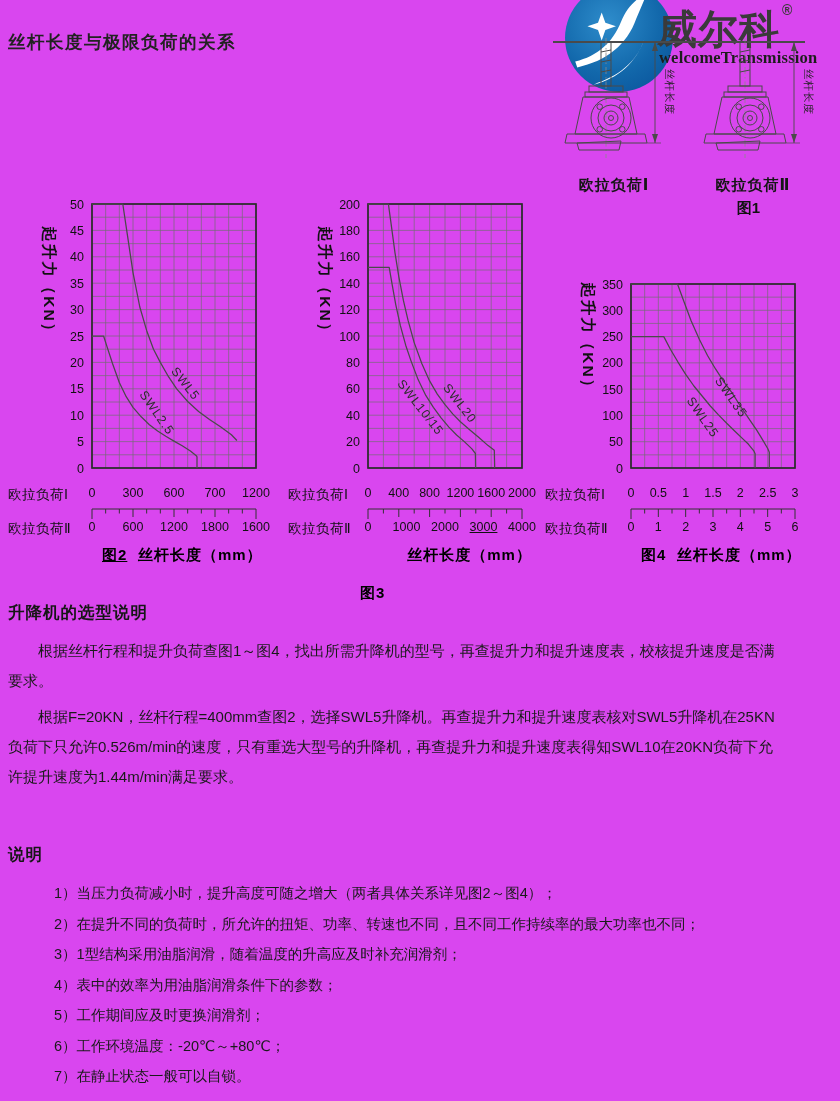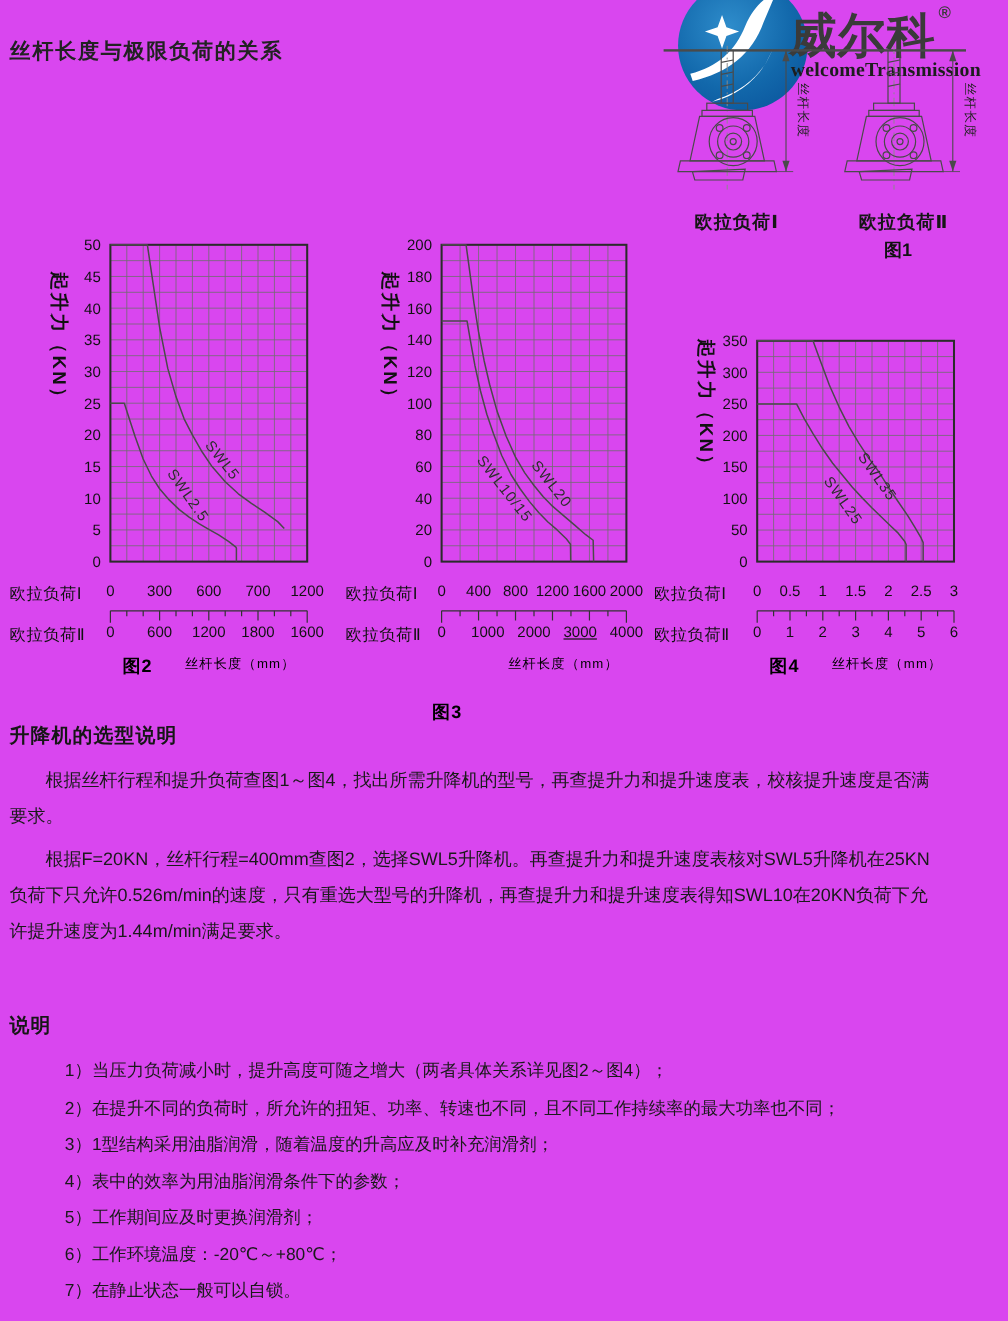--- a/index.html
+++ b/index.html
@@ -23,21 +23,21 @@
   .fig1-cap{position:absolute;left:640px;top:199px;width:120px;text-align:right;font-size:15px;font-weight:bold;color:#111}
 
   
   .chart-block{position:absolute}
   .chart-block svg{position:absolute;left:0;top:0}
   .ax-row{position:absolute;left:0;height:18px;width:100%;white-space:nowrap}
   .ax-name{position:absolute;left:0;top:0;font-size:13.5px;color:#111;letter-spacing:.5px}
   .ax-val{position:absolute;top:0;transform:translateX(-50%);font-size:12.5px;color:#111}
   .ruler{position:absolute}
   .cap-fig{position:absolute;font-size:15px;font-weight:600;color:#000;letter-spacing:1px}
-  .cap-xlabel{position:absolute;transform:translateX(-50%);font-size:11px;font-weight:400;color:#000;letter-spacing:1px;white-space:nowrap}
+  .cap-xlabel{position:absolute;transform:translateX(-50%);font-size:15px;font-weight:700;color:#000;letter-spacing:1px;white-space:nowrap}
 
   
   .sel{position:absolute;left:8px;top:602px;width:826px}
   .notes{position:absolute;left:8px;top:844px;width:826px}
   .sel h2,.notes h2{margin:0 0 12px 0;font-size:16.5px;font-weight:bold;letter-spacing:1px;color:#161616}
   .sel p{margin:0 0 6px 0;font-size:15px;line-height:30px;color:#1a1a1a}
   .ind{text-indent:2em}
   .pre{white-space:pre-wrap}
   .notes ul{margin:18px 0 0 0;padding:0 0 0 46px;list-style:none}
   .notes li{font-size:14.5px;line-height:18px;margin-bottom:12.5px;color:#1a1a1a}
@@ -208,21 +208,21 @@
           <line x1="56.666666666666664" y1="1" x2="56.666666666666664" y2="5.5" stroke="#333" stroke-width="1"></line>
           <line x1="70.33333333333334" y1="1" x2="70.33333333333334" y2="5.5" stroke="#333" stroke-width="1"></line>
           <line x1="84" y1="1" x2="84" y2="9" stroke="#333" stroke-width="1"></line>
           <line x1="97.66666666666667" y1="1" x2="97.66666666666667" y2="5.5" stroke="#333" stroke-width="1"></line>
           <line x1="111.33333333333333" y1="1" x2="111.33333333333333" y2="5.5" stroke="#333" stroke-width="1"></line>
           <line x1="125" y1="1" x2="125" y2="9" stroke="#333" stroke-width="1"></line>
           <line x1="138.66666666666669" y1="1" x2="138.66666666666669" y2="5.5" stroke="#333" stroke-width="1"></line>
           <line x1="152.33333333333331" y1="1" x2="152.33333333333331" y2="5.5" stroke="#333" stroke-width="1"></line>
           <line x1="166" y1="1" x2="166" y2="11" stroke="#333" stroke-width="1"></line>
         </svg>
-        <span class="cap-fig" style="left: 94px; top: 354px;">图2</span>
+        <span class="cap-fig" style="left: 94px; top: 354px; text-decoration: underline;">图2</span>
         <span class="cap-xlabel" style="left: 192.24px; top: 354px;">丝杆长度（mm）</span>
       </div>
       <div class="chart-block" style="left: 288px; top: 192px; width: 242px; height: 378px;">
         <svg width="242" height="286">
           <line x1="80" y1="12" x2="80" y2="276" stroke="#6e6e6e" stroke-width="0.65"></line>
           <line x1="95.4" y1="12" x2="95.4" y2="276" stroke="#6e6e6e" stroke-width="0.65"></line>
           <line x1="110.8" y1="12" x2="110.8" y2="276" stroke="#6e6e6e" stroke-width="0.65"></line>
           <line x1="126.19999999999999" y1="12" x2="126.19999999999999" y2="276" stroke="#6e6e6e" stroke-width="0.65"></line>
           <line x1="141.6" y1="12" x2="141.6" y2="276" stroke="#6e6e6e" stroke-width="0.65"></line>
           <line x1="157" y1="12" x2="157" y2="276" stroke="#6e6e6e" stroke-width="0.65"></line>

